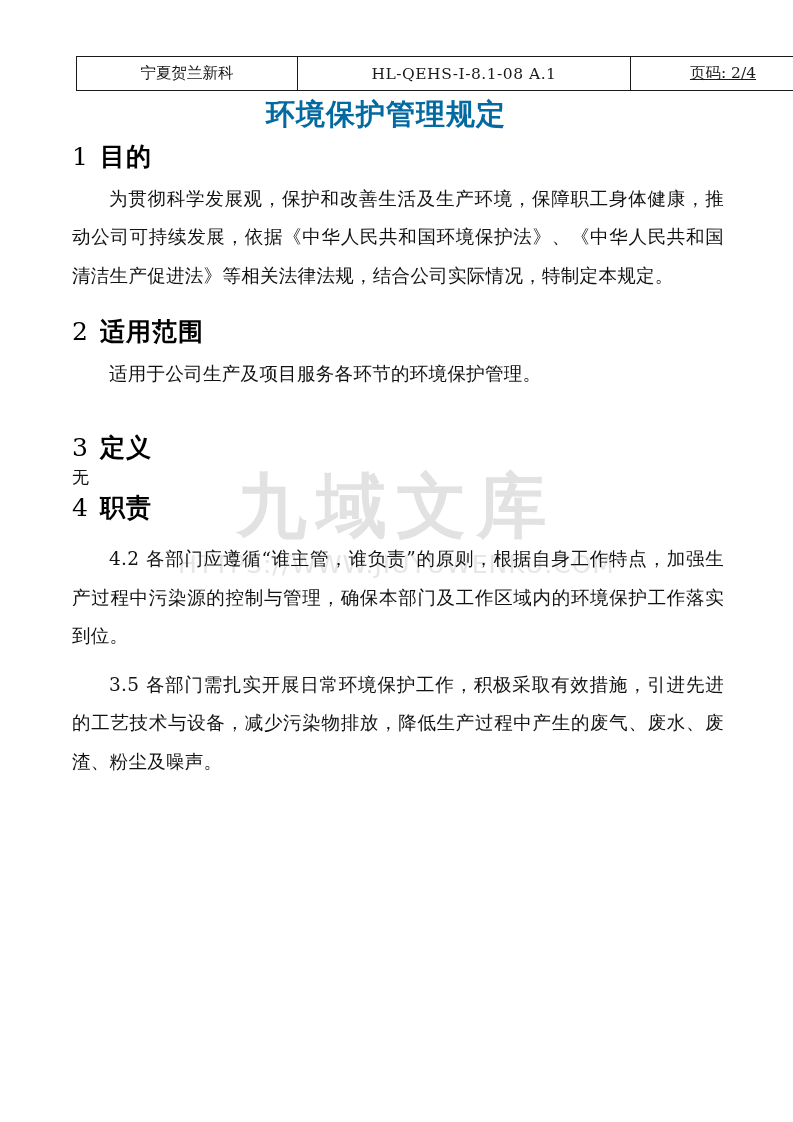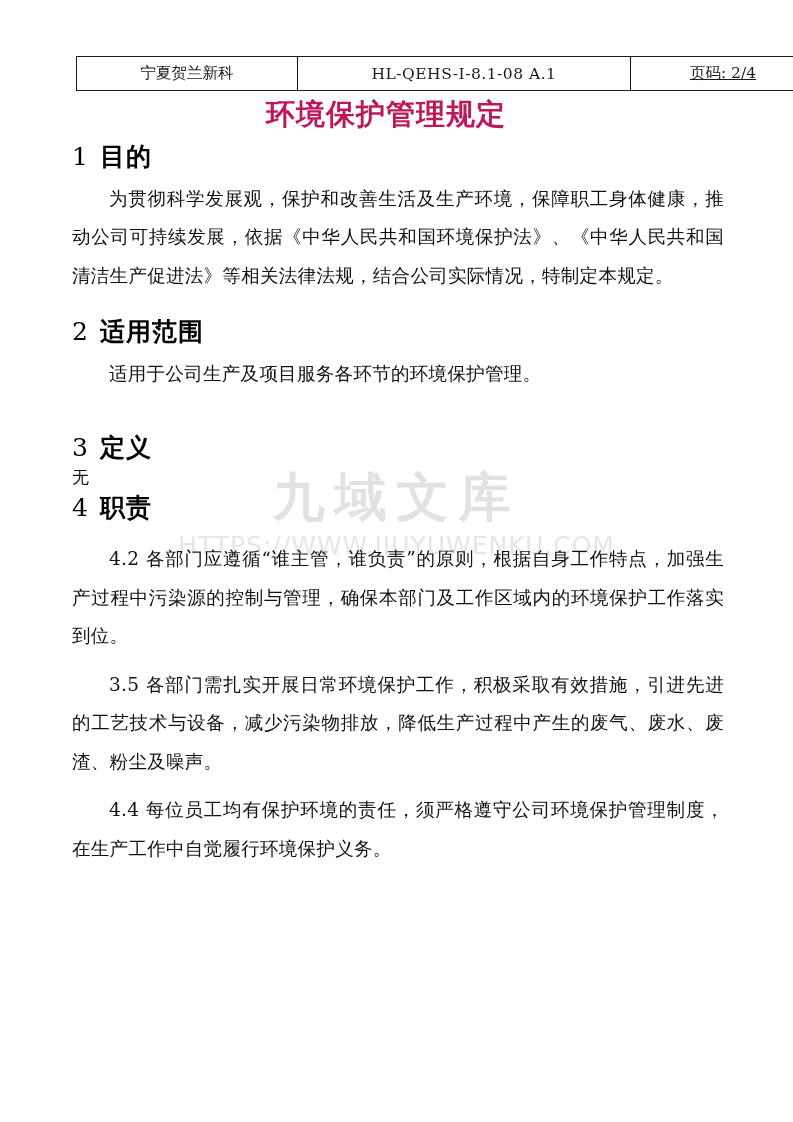--- a/index.html
+++ b/index.html
@@ -31,21 +31,21 @@
     top: 470px;
     width: 793px;
     text-align: center;
     pointer-events: none;
     user-select: none;
     z-index: 0;
   }
   .wm-main {
     font-family: "DejaVu Sans", "Liberation Sans", sans-serif;
     font-weight: bold;
-    font-size: 52px;
+    font-size: 70px;
     letter-spacing: 10px;
     color: #e2e2e2;
     line-height: 1.05;
     white-space: nowrap;
   }
   .wm-url {
     font-family: "DejaVu Sans", "Liberation Sans", sans-serif;
     font-weight: normal;
     font-size: 25px;
     letter-spacing: 1px;
@@ -100,21 +100,21 @@
   .doc-title {
     position: absolute;
     left: 0;
     top: 95px;
     width: 772px;
     text-align: center;
     font-family: "DejaVu Sans", "Liberation Sans", sans-serif;
     font-weight: bold;
     font-size: 29px;
     letter-spacing: 1px;
-    color: #be185d;
+    color: #0369a1;
   }
 
   
   .body-area {
     position: absolute;
     left: 72px;
     top: 140px;
     width: 652px;
   }
 
@@ -206,17 +206,16 @@
 
       <h2 class="section-heading">
         <span class="num">4</span><span>职责</span>
       </h2>
       <div class="sp-after-h1"></div>
       <div class="gap-sm"></div>
       <p class="para">4.2 各部门应遵循“谁主管，谁负责”的原则，根据自身工作特点，加强生产过程中污染源的控制与管理，确保本部门及工作区域内的环境保护工作落实到位。</p>
       <div class="gap-sm"></div>
       <p class="para">3.5 各部门需扎实开展日常环境保护工作，积极采取有效措施，引进先进的工艺技术与设备，减少污染物排放，降低生产过程中产生的废气、废水、废渣、粉尘及噪声。</p>
       <div class="gap-sm"></div>
-      <p class="para">4.4 每位员工均有保护环境的责任，须严格遵守公司环境保护管理制度，在生产工作中自觉履行环境保护义务。</p>
 
     </div>
   </div>
 </div>
 
 </body></html>

